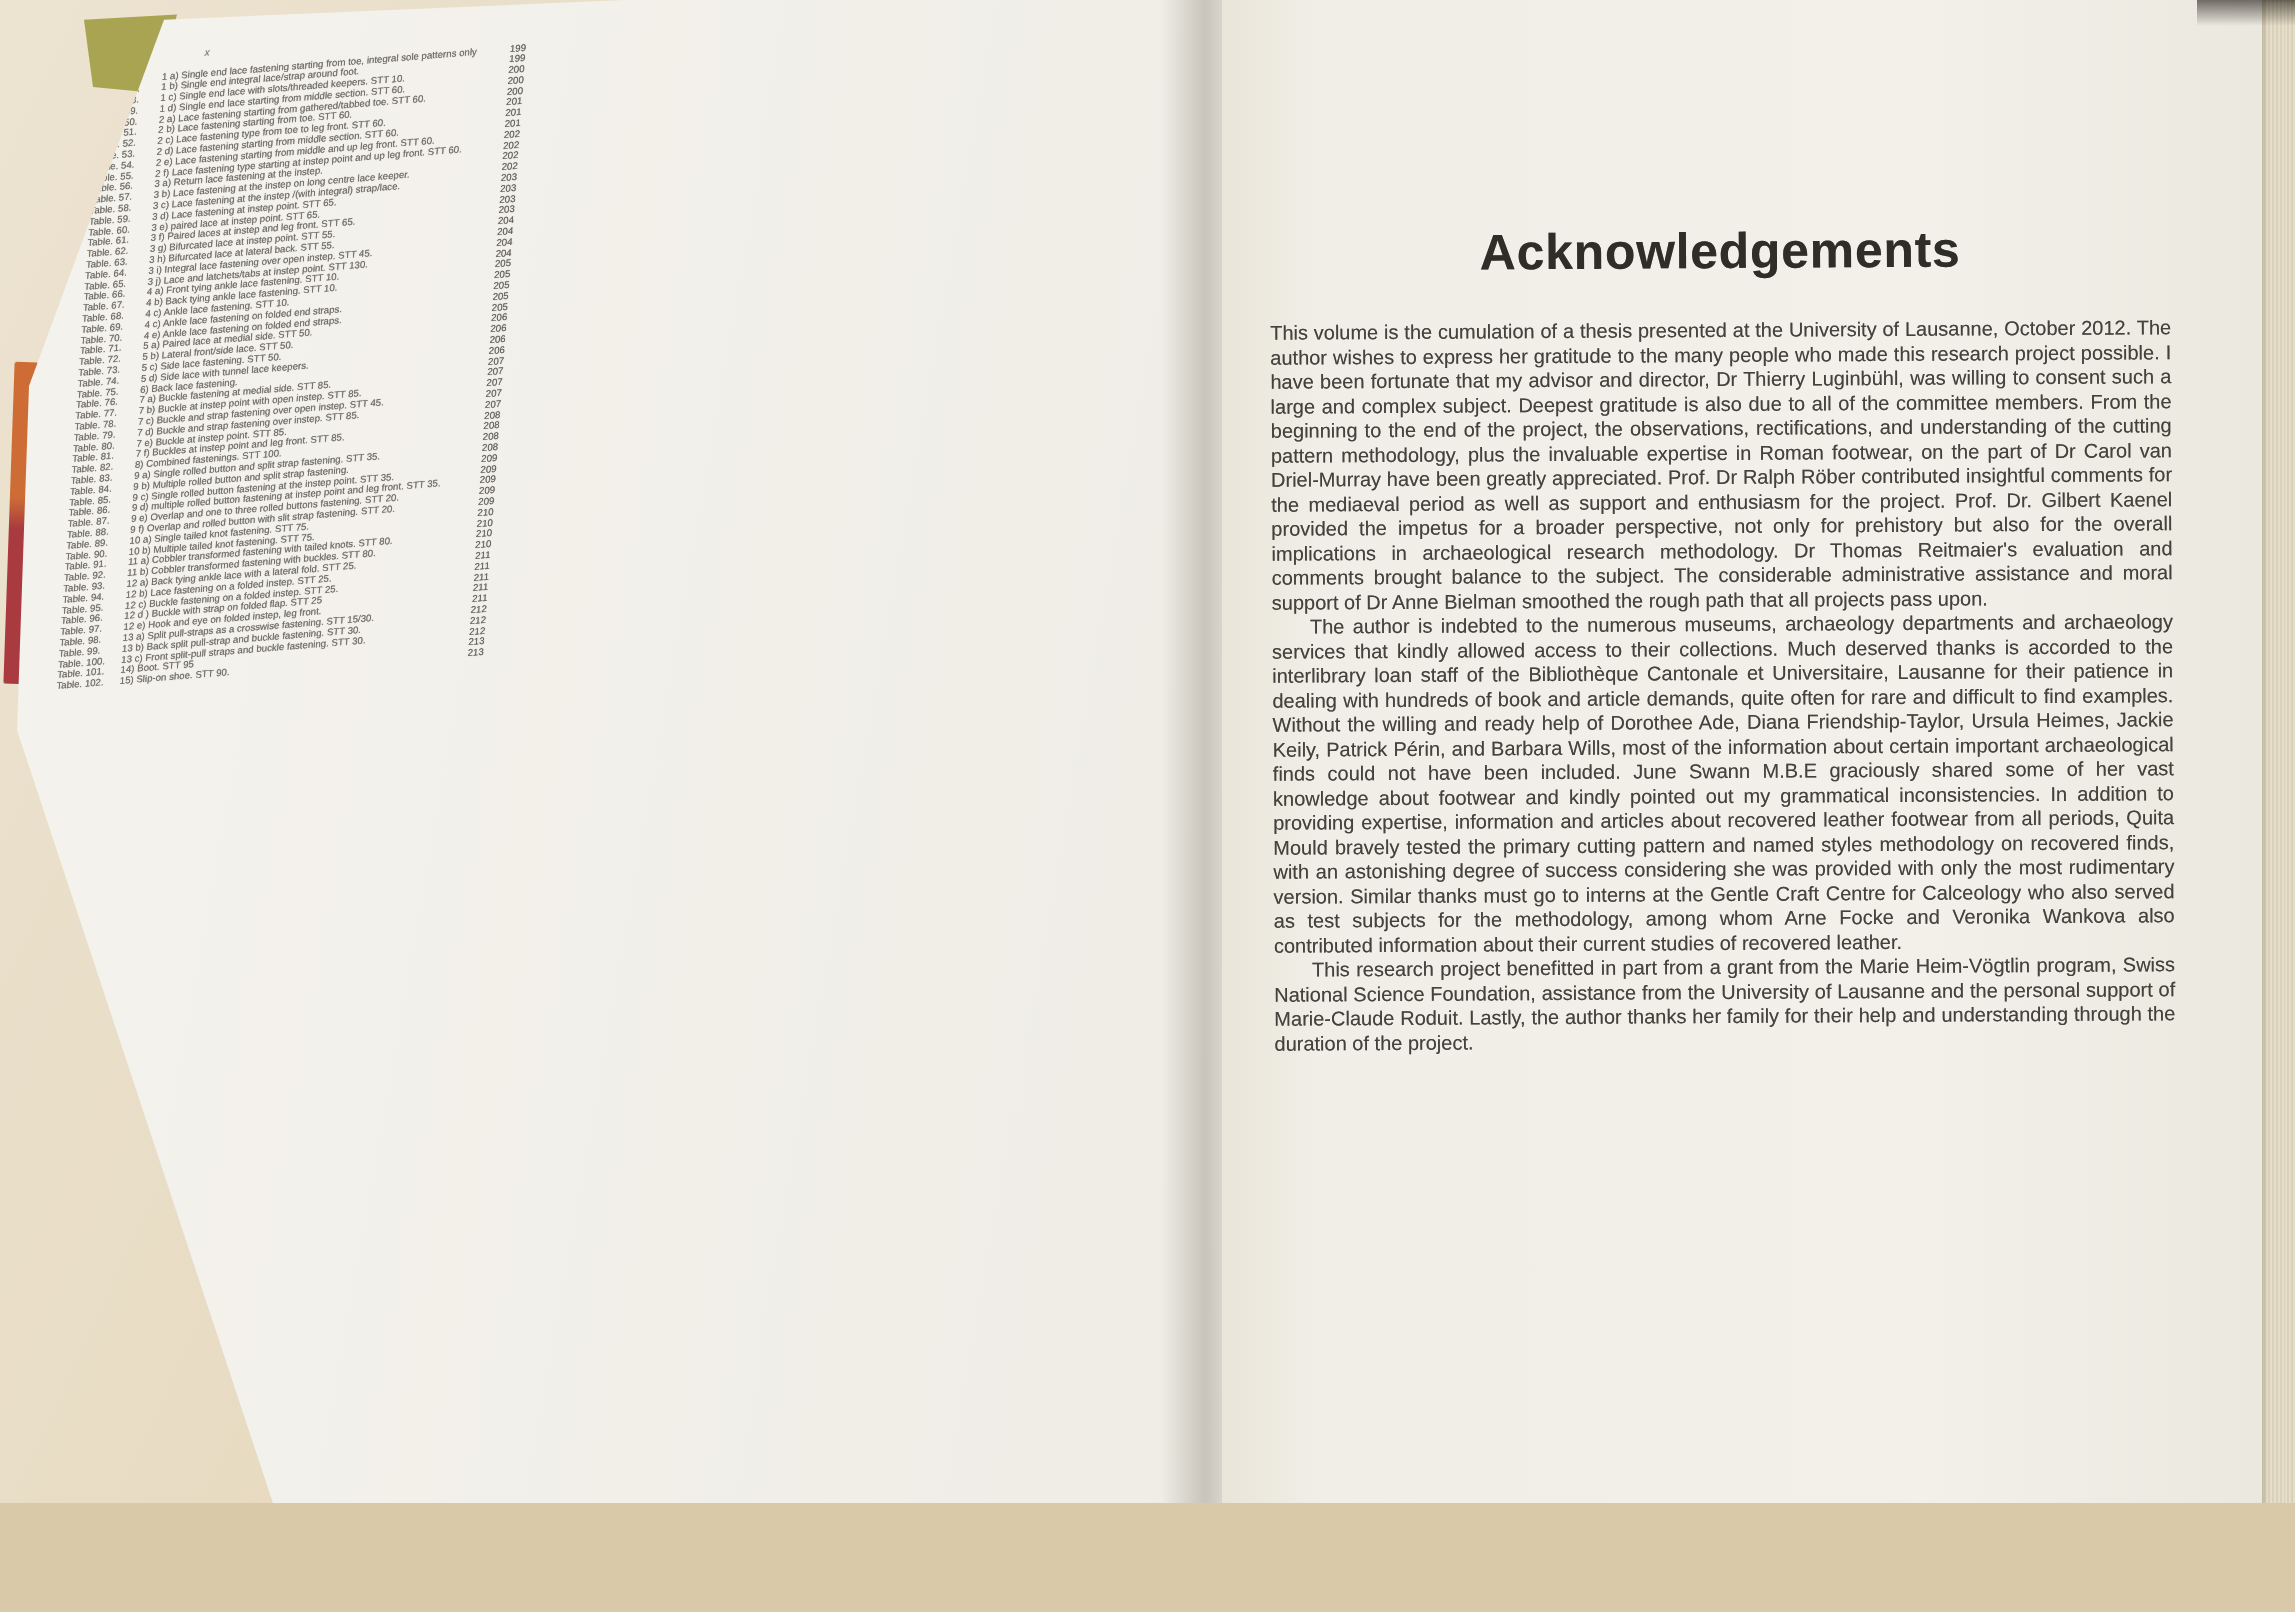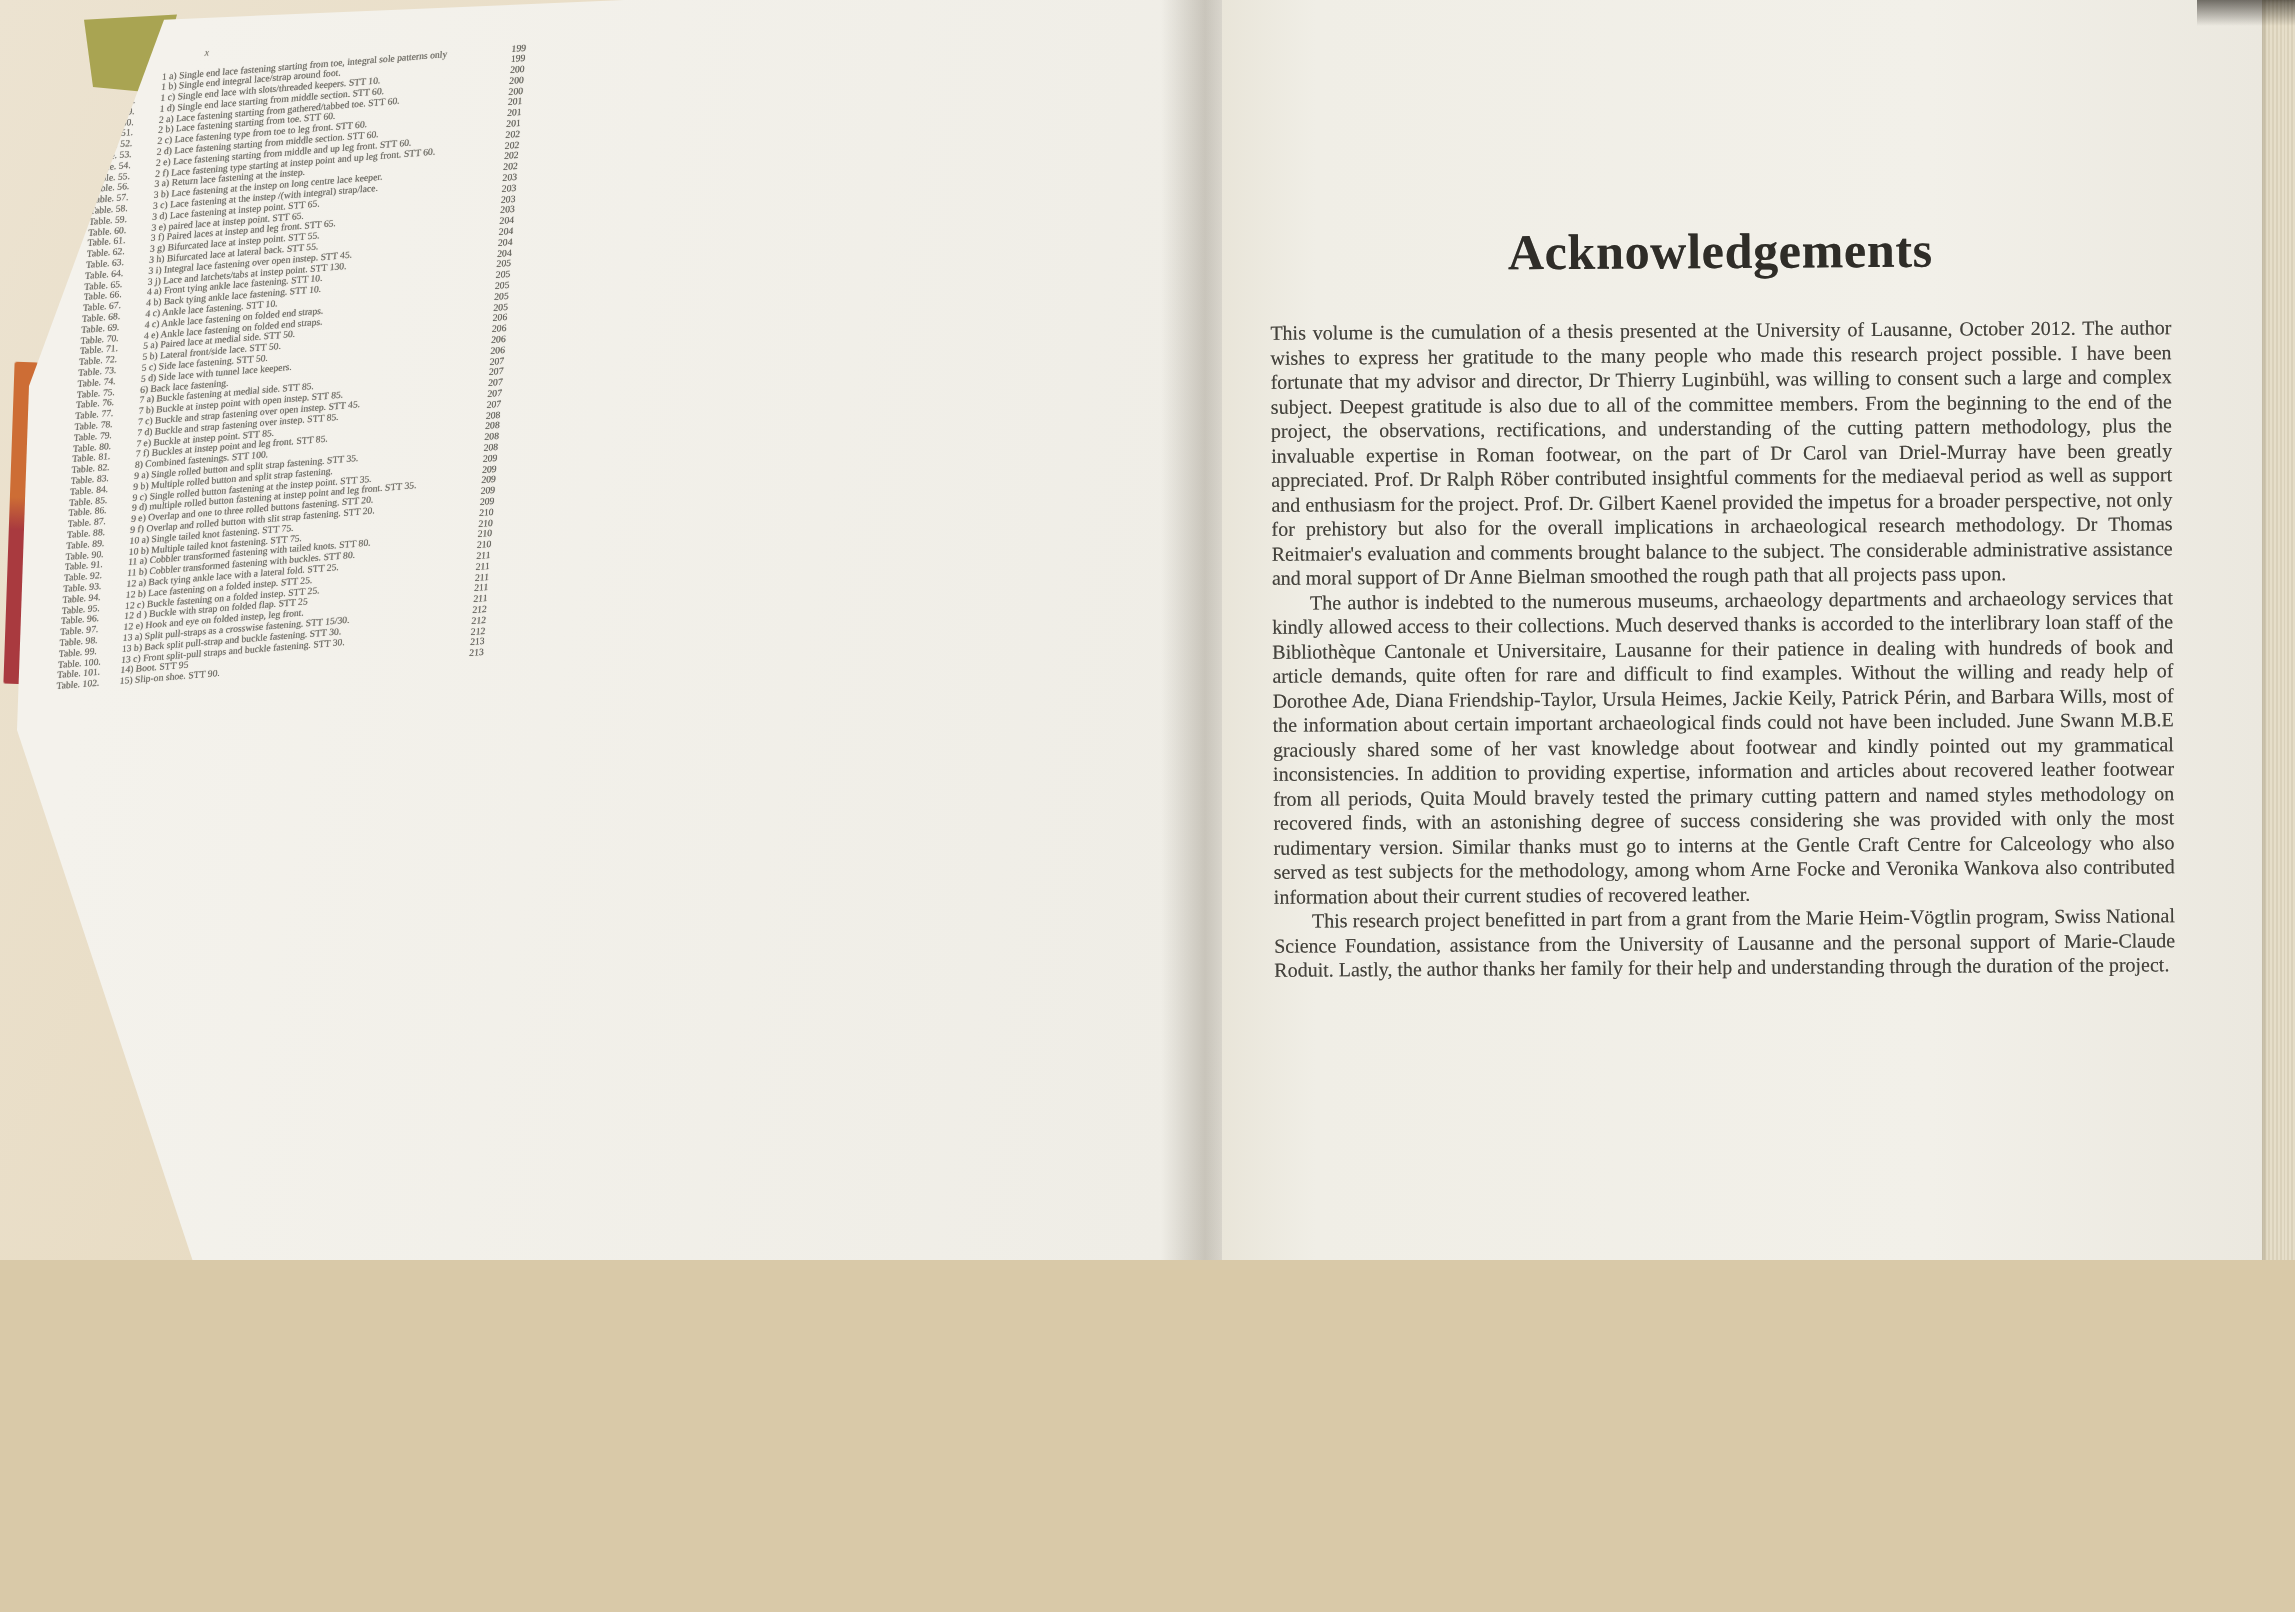--- a/index.html
+++ b/index.html
@@ -1,18 +1,18 @@
 <!DOCTYPE html>
 <html style="--desk: #dfd0b2; --cover-olive: #a9a452; --cover-orange: #cd6d35; --cover-red: #a93a3f; --page: #f1efe8; --ink: #44423c; --toc-ink: #716f68;font-size:10.5px"><head>
 <meta charset="utf-8">
 <style>
   html,body{margin:0;padding:0;background:#cbb underline;}
   body{width:2295px;height:1612px;overflow:hidden;background:#d9c9a8;}
-  .scene{position:relative;width:2295px;height:1260px;overflow:hidden;
-         font-family:Liberation Serif, serif;
+  .scene{position:relative;width:2295px;height:1503px;overflow:hidden;
+         font-family:Liberation Sans, sans-serif;
          background:linear-gradient(115deg,#ece3d1 0%,#e8dcc4 28%,#e0d1b0 62%,#d5c29a 100%);}
   
   .cover-olive{position:absolute;left:0;top:0;width:263px;height:144px;
     clip-path:polygon(84px 19.7px,177px 14.4px,156px 93px,93px 87px);
     background:var(--cover-olive,#a9a452);filter:blur(0.7px);}
   
   .cover-stripes{position:absolute;left:9.2px;top:362px;width:23.6px;height:322px;
     background:linear-gradient(180deg,var(--cover-orange,#cd6d35) 0 42%,var(--cover-red,#a93a3f) 52% 100%);
     transform:rotate(2deg);border-radius:2.6px;filter:blur(0.7px);}
   

